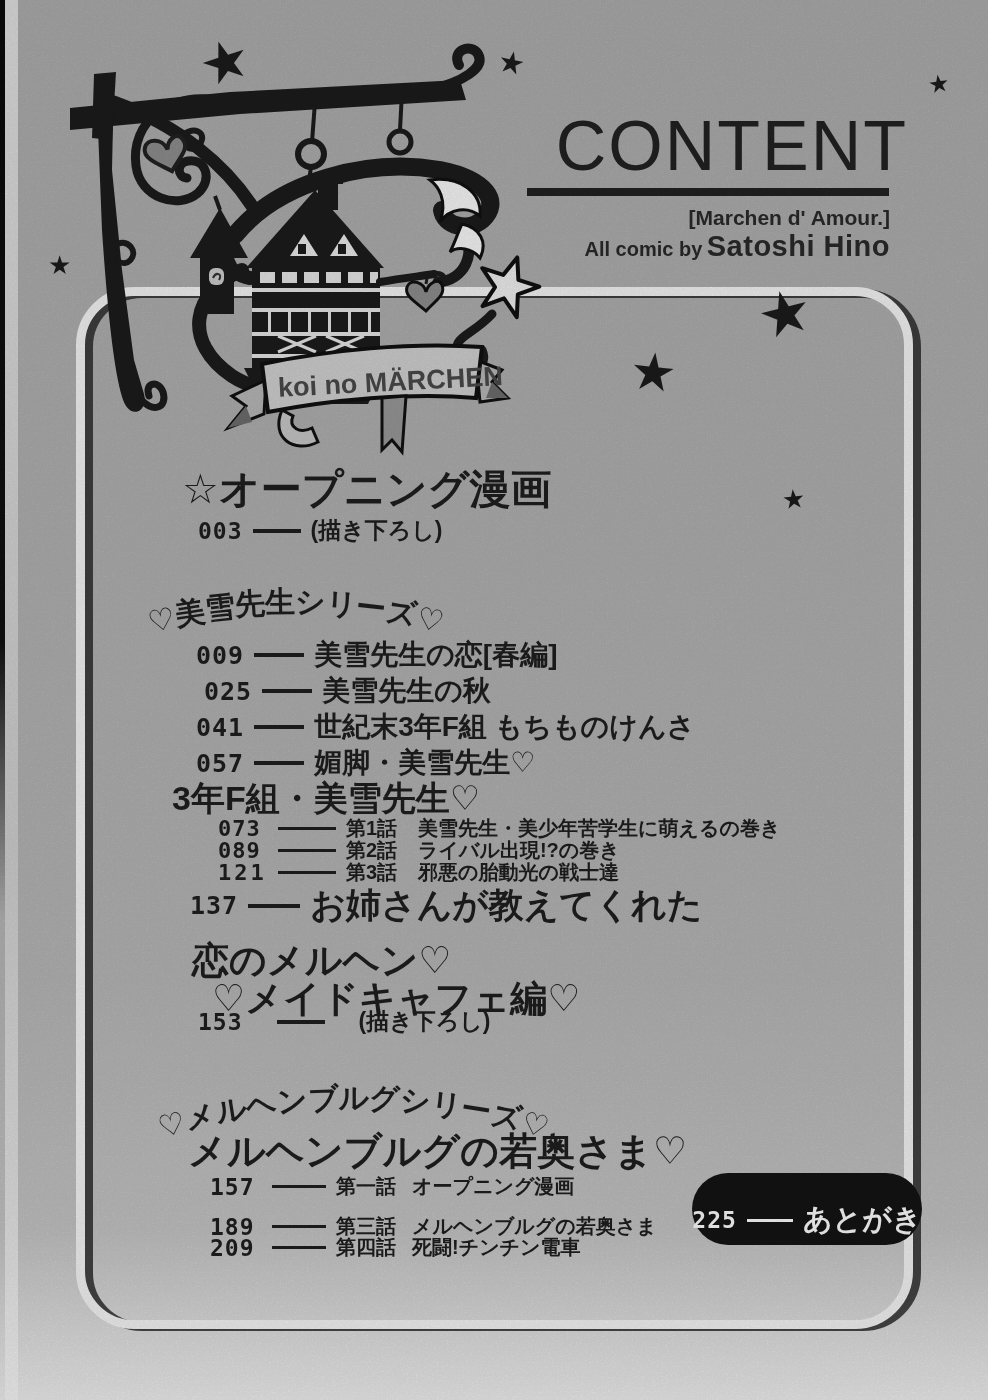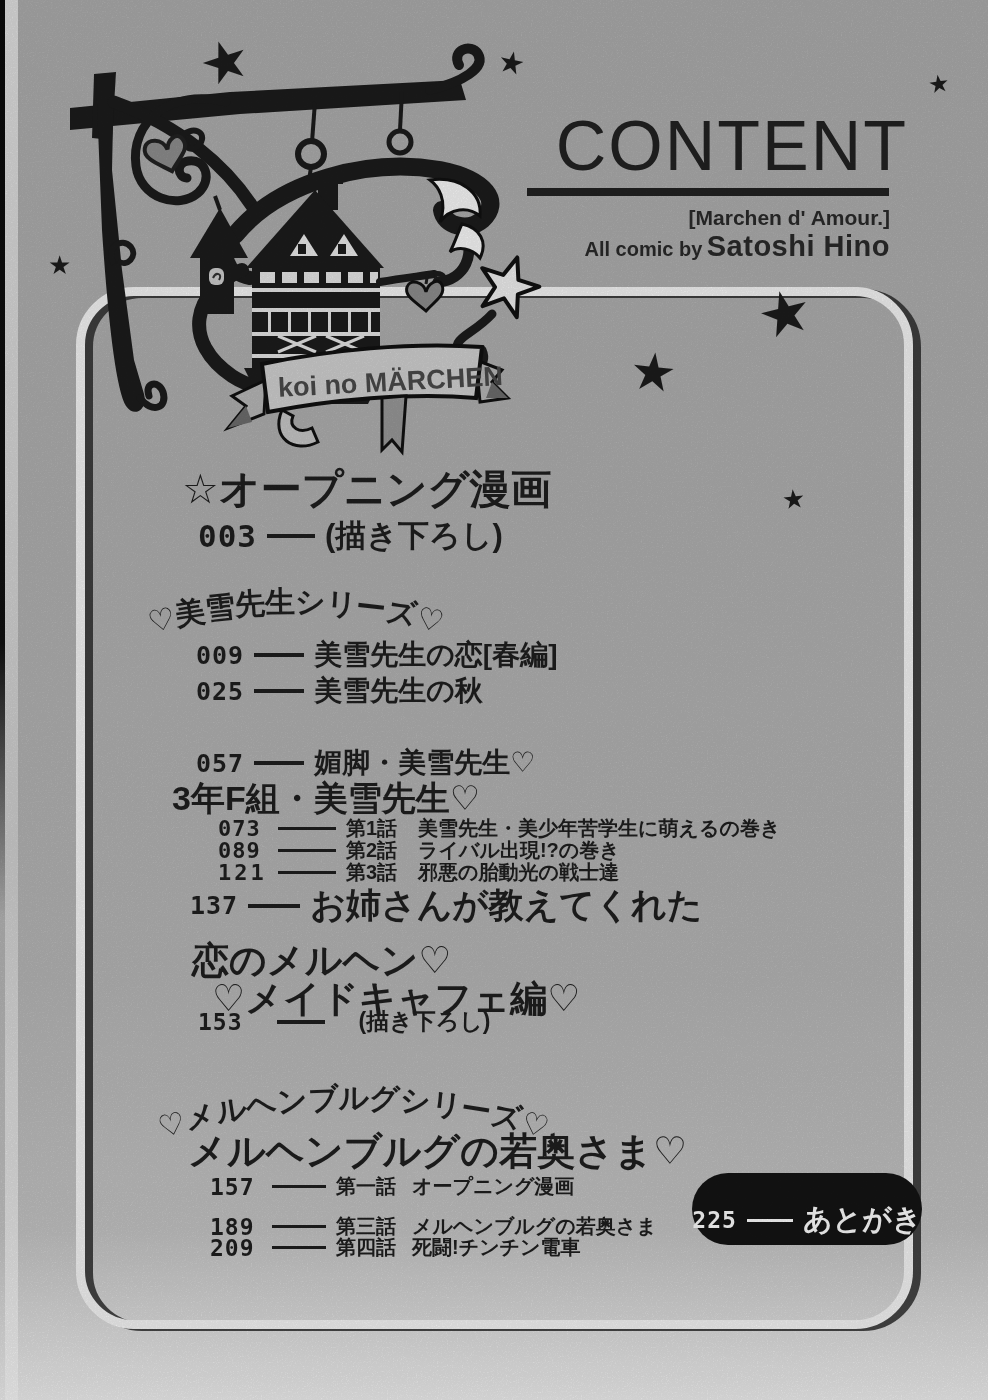--- a/index.html
+++ b/index.html
@@ -166,37 +166,42 @@
       <path d="M232,334 C300,320 380,312 452,317 L446,368 C380,362 300,370 238,382 Z" fill="#d2d2d2" stroke="#111" stroke-width="4"></path>
       <path d="M252,380 C240,408 264,424 288,412 L282,398 C270,404 258,398 263,386 Z" fill="#c9c9c9" stroke="#111" stroke-width="3"></path>
       <polygon points="352,368 376,366 372,422 362,410 352,420" fill="#9a9a9a" stroke="#111" stroke-width="3"></polygon>
       <text x="248" y="362" font-size="27" font-weight="bold" fill="#4a4a4a" transform="rotate(-3 340 356)">koi no MÄRCHEN</text>
     </g>
   </svg>
 
   <div class="heading" style="left:182px;top:462px;font-size:41px;z-index:7;">
     <span>☆</span><span>オープニング漫画</span>
   </div>
-  <div class="row" style="left:198px;top:515px;font-size:31px;">
+  <div class="row" style="left:198px;top:515px;font-size:23px;">
     <span class="num">003</span>
     <span class="rule" style="width:48px;"></span>
     <span class="t">(描き下ろし)</span>
   </div>
 
   <div class="heading" style="left:148px;top:582px;font-size:30px;"><span style="display: inline-block; transform: translateY(18.2px) rotate(-11.3deg);">♡</span><span style="display: inline-block; transform: translateY(11px) rotate(-8.8deg);">美</span><span style="display: inline-block; transform: translateY(5.6px) rotate(-6.3deg);">雪</span><span style="display: inline-block; transform: translateY(2px) rotate(-3.8deg);">先</span><span style="display: inline-block; transform: translateY(0.2px) rotate(-1.3deg);">生</span><span style="display: inline-block; transform: translateY(0.2px) rotate(1.3deg);">シ</span><span style="display: inline-block; transform: translateY(2px) rotate(3.8deg);">リ</span><span style="display: inline-block; transform: translateY(5.6px) rotate(6.3deg);">ー</span><span style="display: inline-block; transform: translateY(11px) rotate(8.8deg);">ズ</span><span style="display: inline-block; transform: translateY(18.2px) rotate(11.3deg);">♡</span></div>
 
   <div class="row" style="left:196px;top:636px;">
     <span class="num" style="font-size:25px;">009</span>
     <span class="rule" style="width:50px;"></span>
     <span class="t t-lg">美雪先生の恋[春編]</span>
   </div>
   <div class="row" style="left:196px;top:672px;">
-    <span class="num" style="font-size:25px;">025</span>
+    <span class="num" style="font-size:25px;margin-left:8px;">025</span>
     <span class="rule" style="width:50px;"></span>
     <span class="t t-lg">美雪先生の秋</span>
+  </div>
+  <div class="row" style="left:196px;top:708px;">
+    <span class="num" style="font-size:25px;">041</span>
+    <span class="rule" style="width:50px;"></span>
+    <span class="t t-lg">世紀末3年F組 もちものけんさ</span>
   </div>
   <div class="row" style="left:196px;top:744px;">
     <span class="num" style="font-size:25px;">057</span>
     <span class="rule" style="width:50px;"></span>
     <span class="t t-lg">媚脚・美雪先生♡</span>
   </div>
 
   <div class="heading" style="left:172px;top:776px;font-size:34px;">3年F組・美雪先生♡</div>
 
   <div class="row" style="left:218px;top:815px;font-size:20px;">

